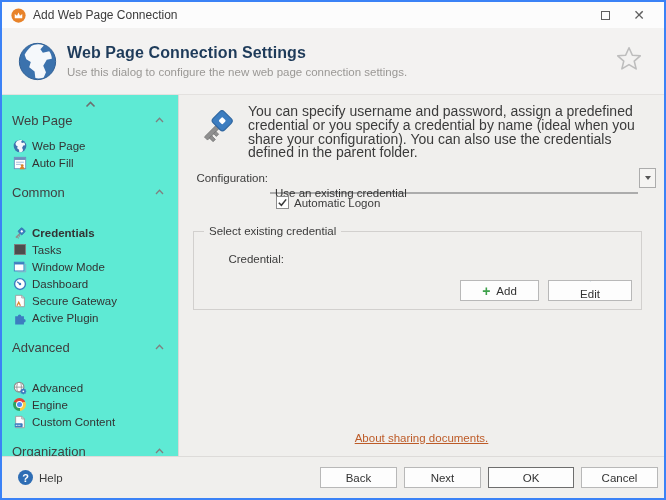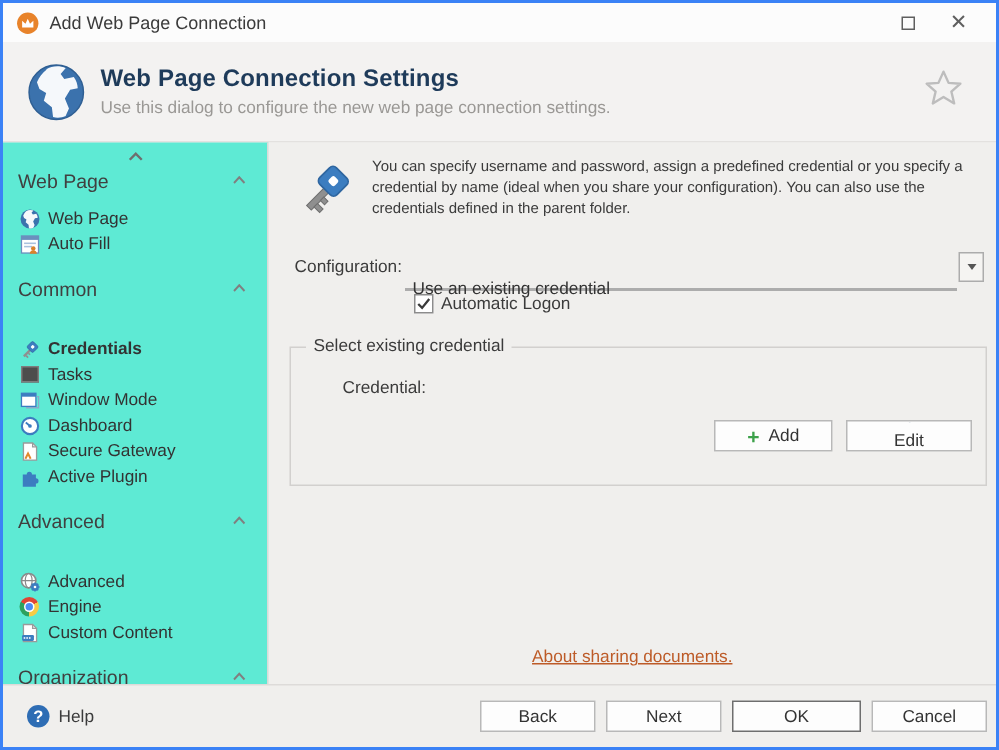--- a/index.html
+++ b/index.html
@@ -61,21 +61,21 @@
   .side-item {
     display: flex; align-items: center; height: 17px;
     padding-left: 10px; font-size: 11.5px; color: #333; cursor: default;
   }
   .side-item .icon { width: 15px; height: 15px; margin-right: 5px; display: flex; align-items: center; justify-content: center; }
   .side-item.selected { font-weight: bold; }
   .content { position: relative; flex: 1; background: #f0efed; }
   
   .info-row { position: absolute; left: 20px; top: 10px; right: 10px; display: flex; }
   .info-key { width: 37px; height: 37px; flex: none; margin-top: 2px; }
-  .info-text { margin-left: 12px; width: 418px; font-size: 10px; line-height: 13.8px; color: #3b3b3b; }
+  .info-text { margin-left: 12px; width: 418px; font-size: 14px; line-height: 13.8px; color: #3b3b3b; }
   
   .form-row { position: absolute; display: flex; align-items: center; }
   .row-config { top: 73px; left: 0; right: 8px; }
   .form-label { font-size: 11.5px; color: #3b3b3b; text-align: right; }
   .row-config .form-label { width: 89px; flex: none; }
   .combo { display: flex; flex: 1; margin-left: 2px; height: 20px; }
   .combo-field {
     flex: 1; background: #fff; border: 1px solid #acacac;
     font-size: 11.5px; color: #333; display: flex; align-items: center;
     padding-left: 4px;
@@ -88,21 +88,21 @@
   }
   .tri-down { width: 0; height: 0; border-left: 3.5px solid transparent; border-right: 3.5px solid transparent; border-top: 4px solid #555; }
   .row-check { top: 101px; left: 97px; }
   .checkbox {
     width: 13px; height: 13px; background: #fff; border: 1px solid #8c8c8c;
     display: flex; align-items: center; justify-content: center;
   }
   .check-label { margin-left: 5px; font-size: 11.5px; color: #3b3b3b; }
   
   .groupbox {
-    position: absolute; left: 14px; top: 136px; right: 6px; height: 93px;
+    position: absolute; left: 14px; top: 136px; right: 22px; height: 79px;
     border: 1px solid #d2d0ce;
   }
   .group-legend {
     position: absolute; top: -7px; left: 10px;
     background: #f0efed; padding: 0 5px;
     font-size: 11.5px; color: #3b3b3b;
   }
   .row-credential { top: 21px; left: 0; right: 9px; }
   .row-credential .form-label { width: 90px; flex: none; }
   .group-buttons { position: absolute; top: 48px; right: 9px; display: flex; gap: 9px; }

